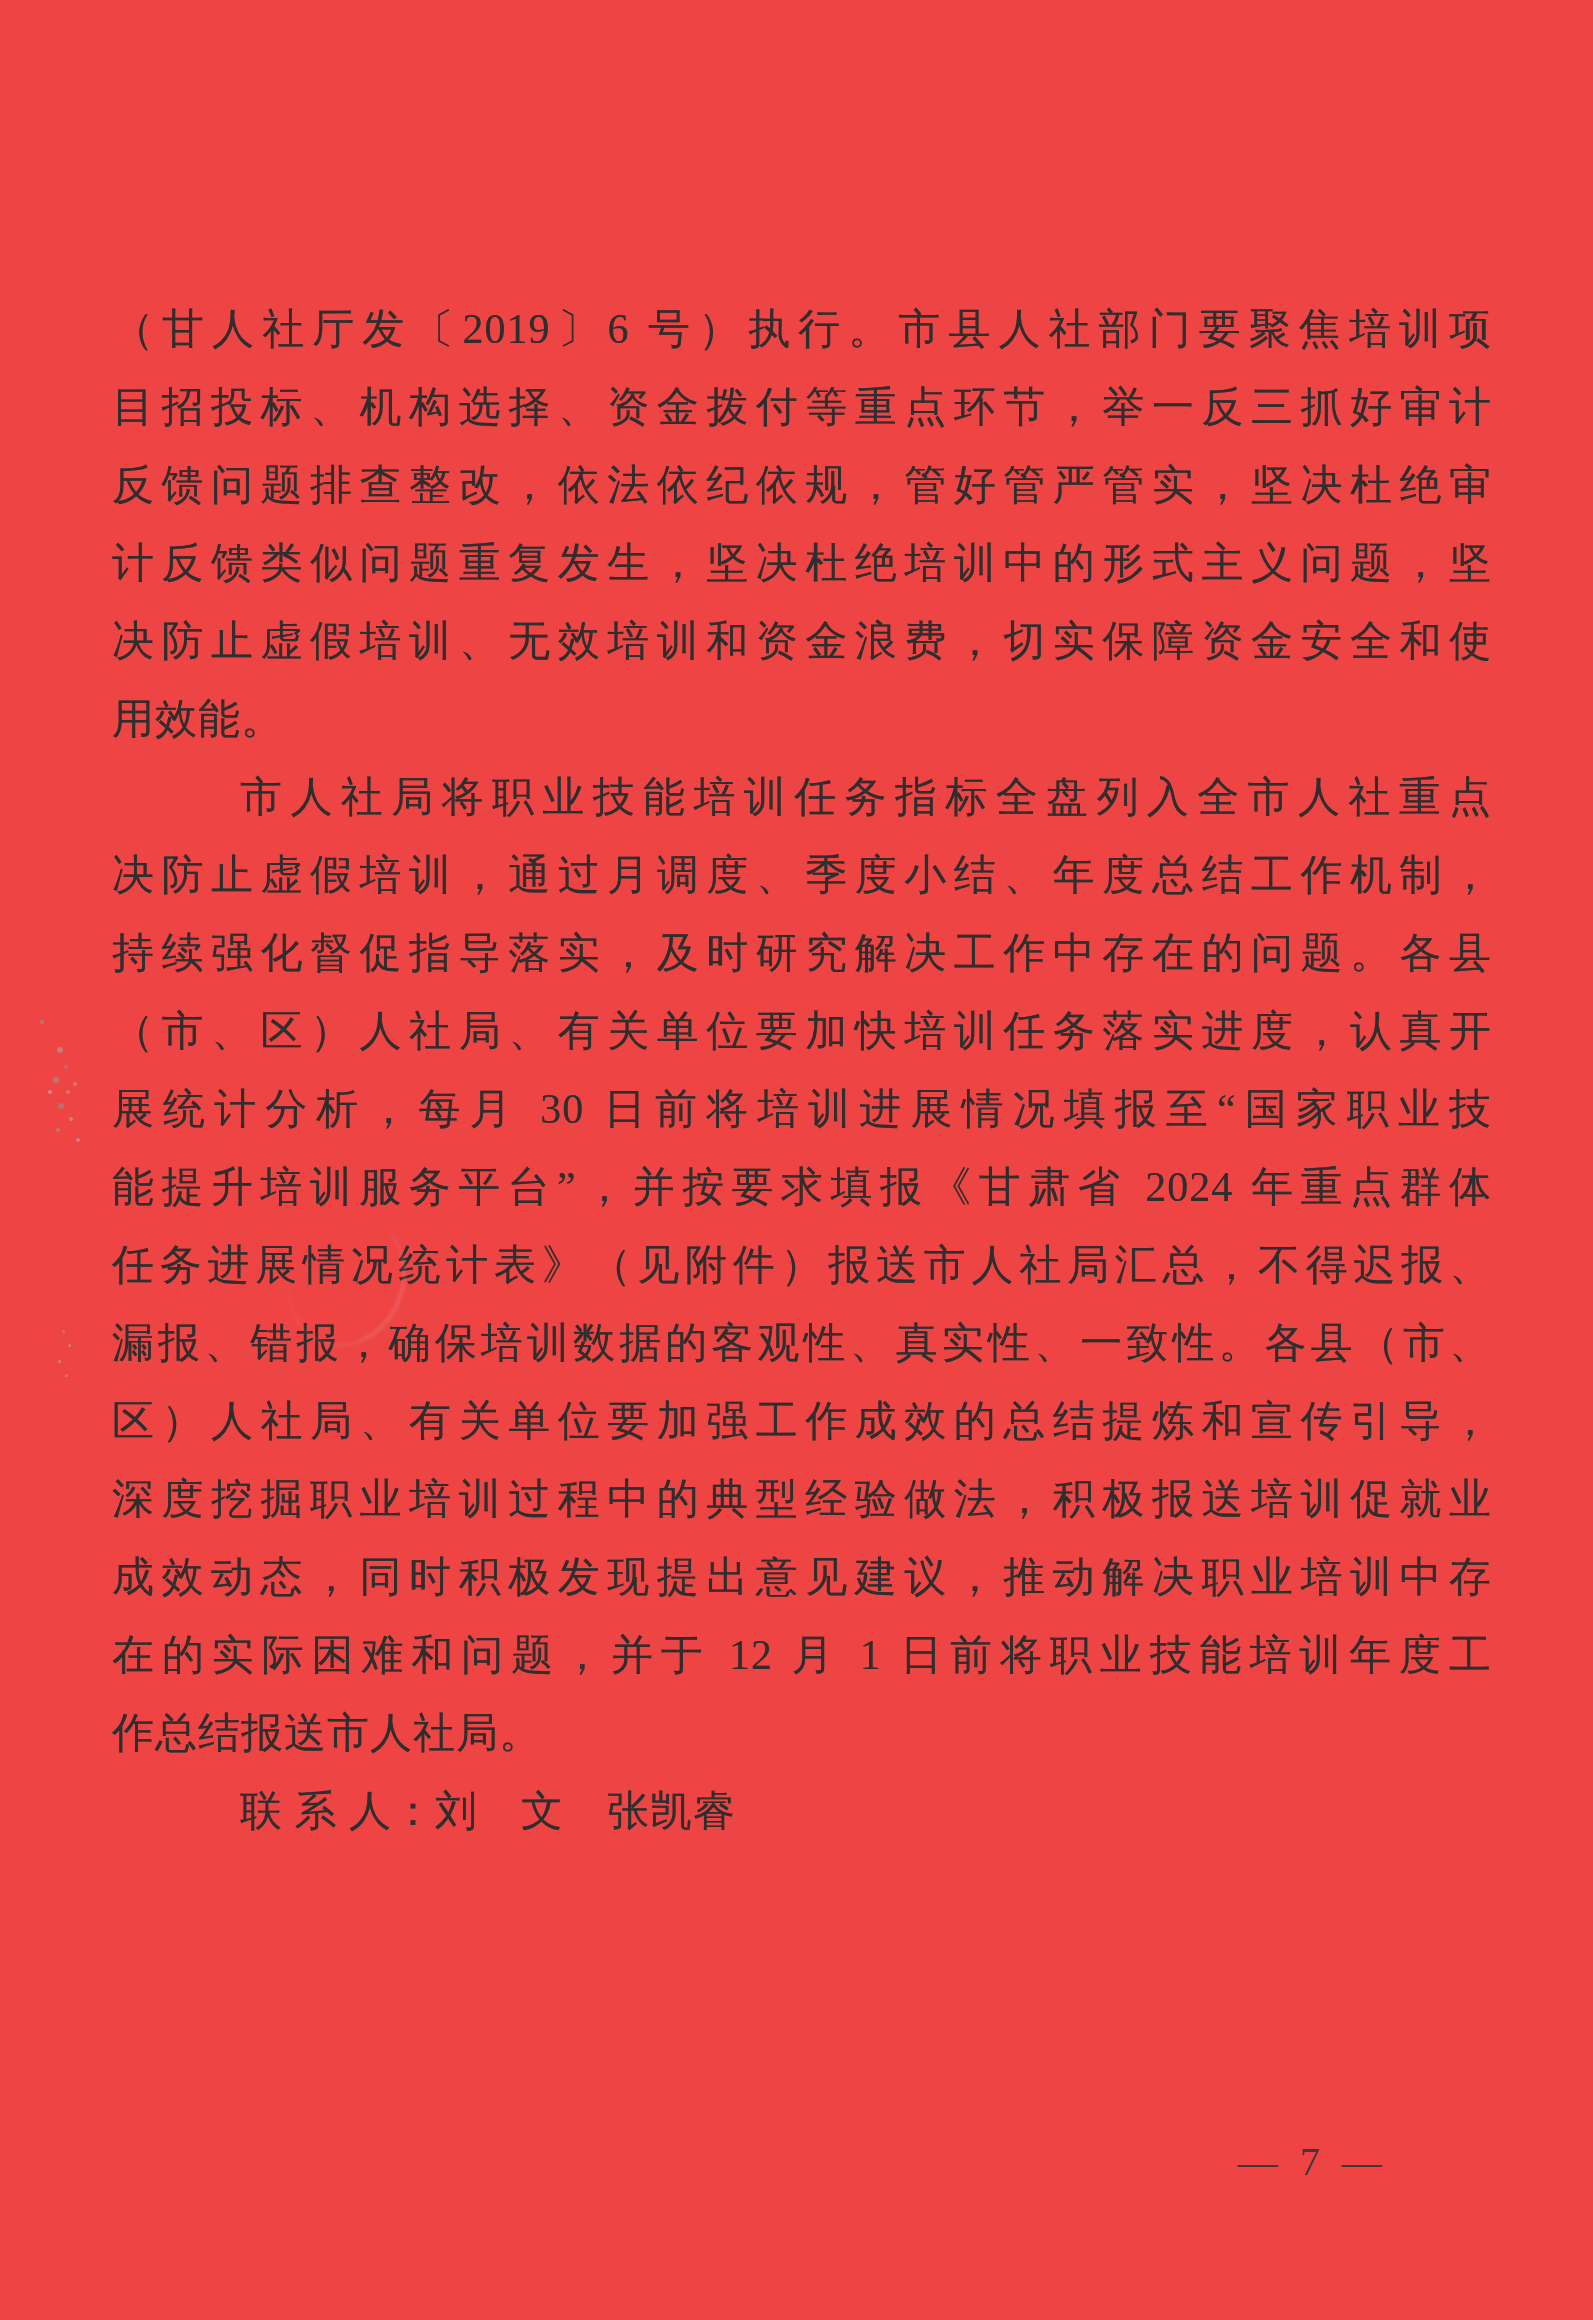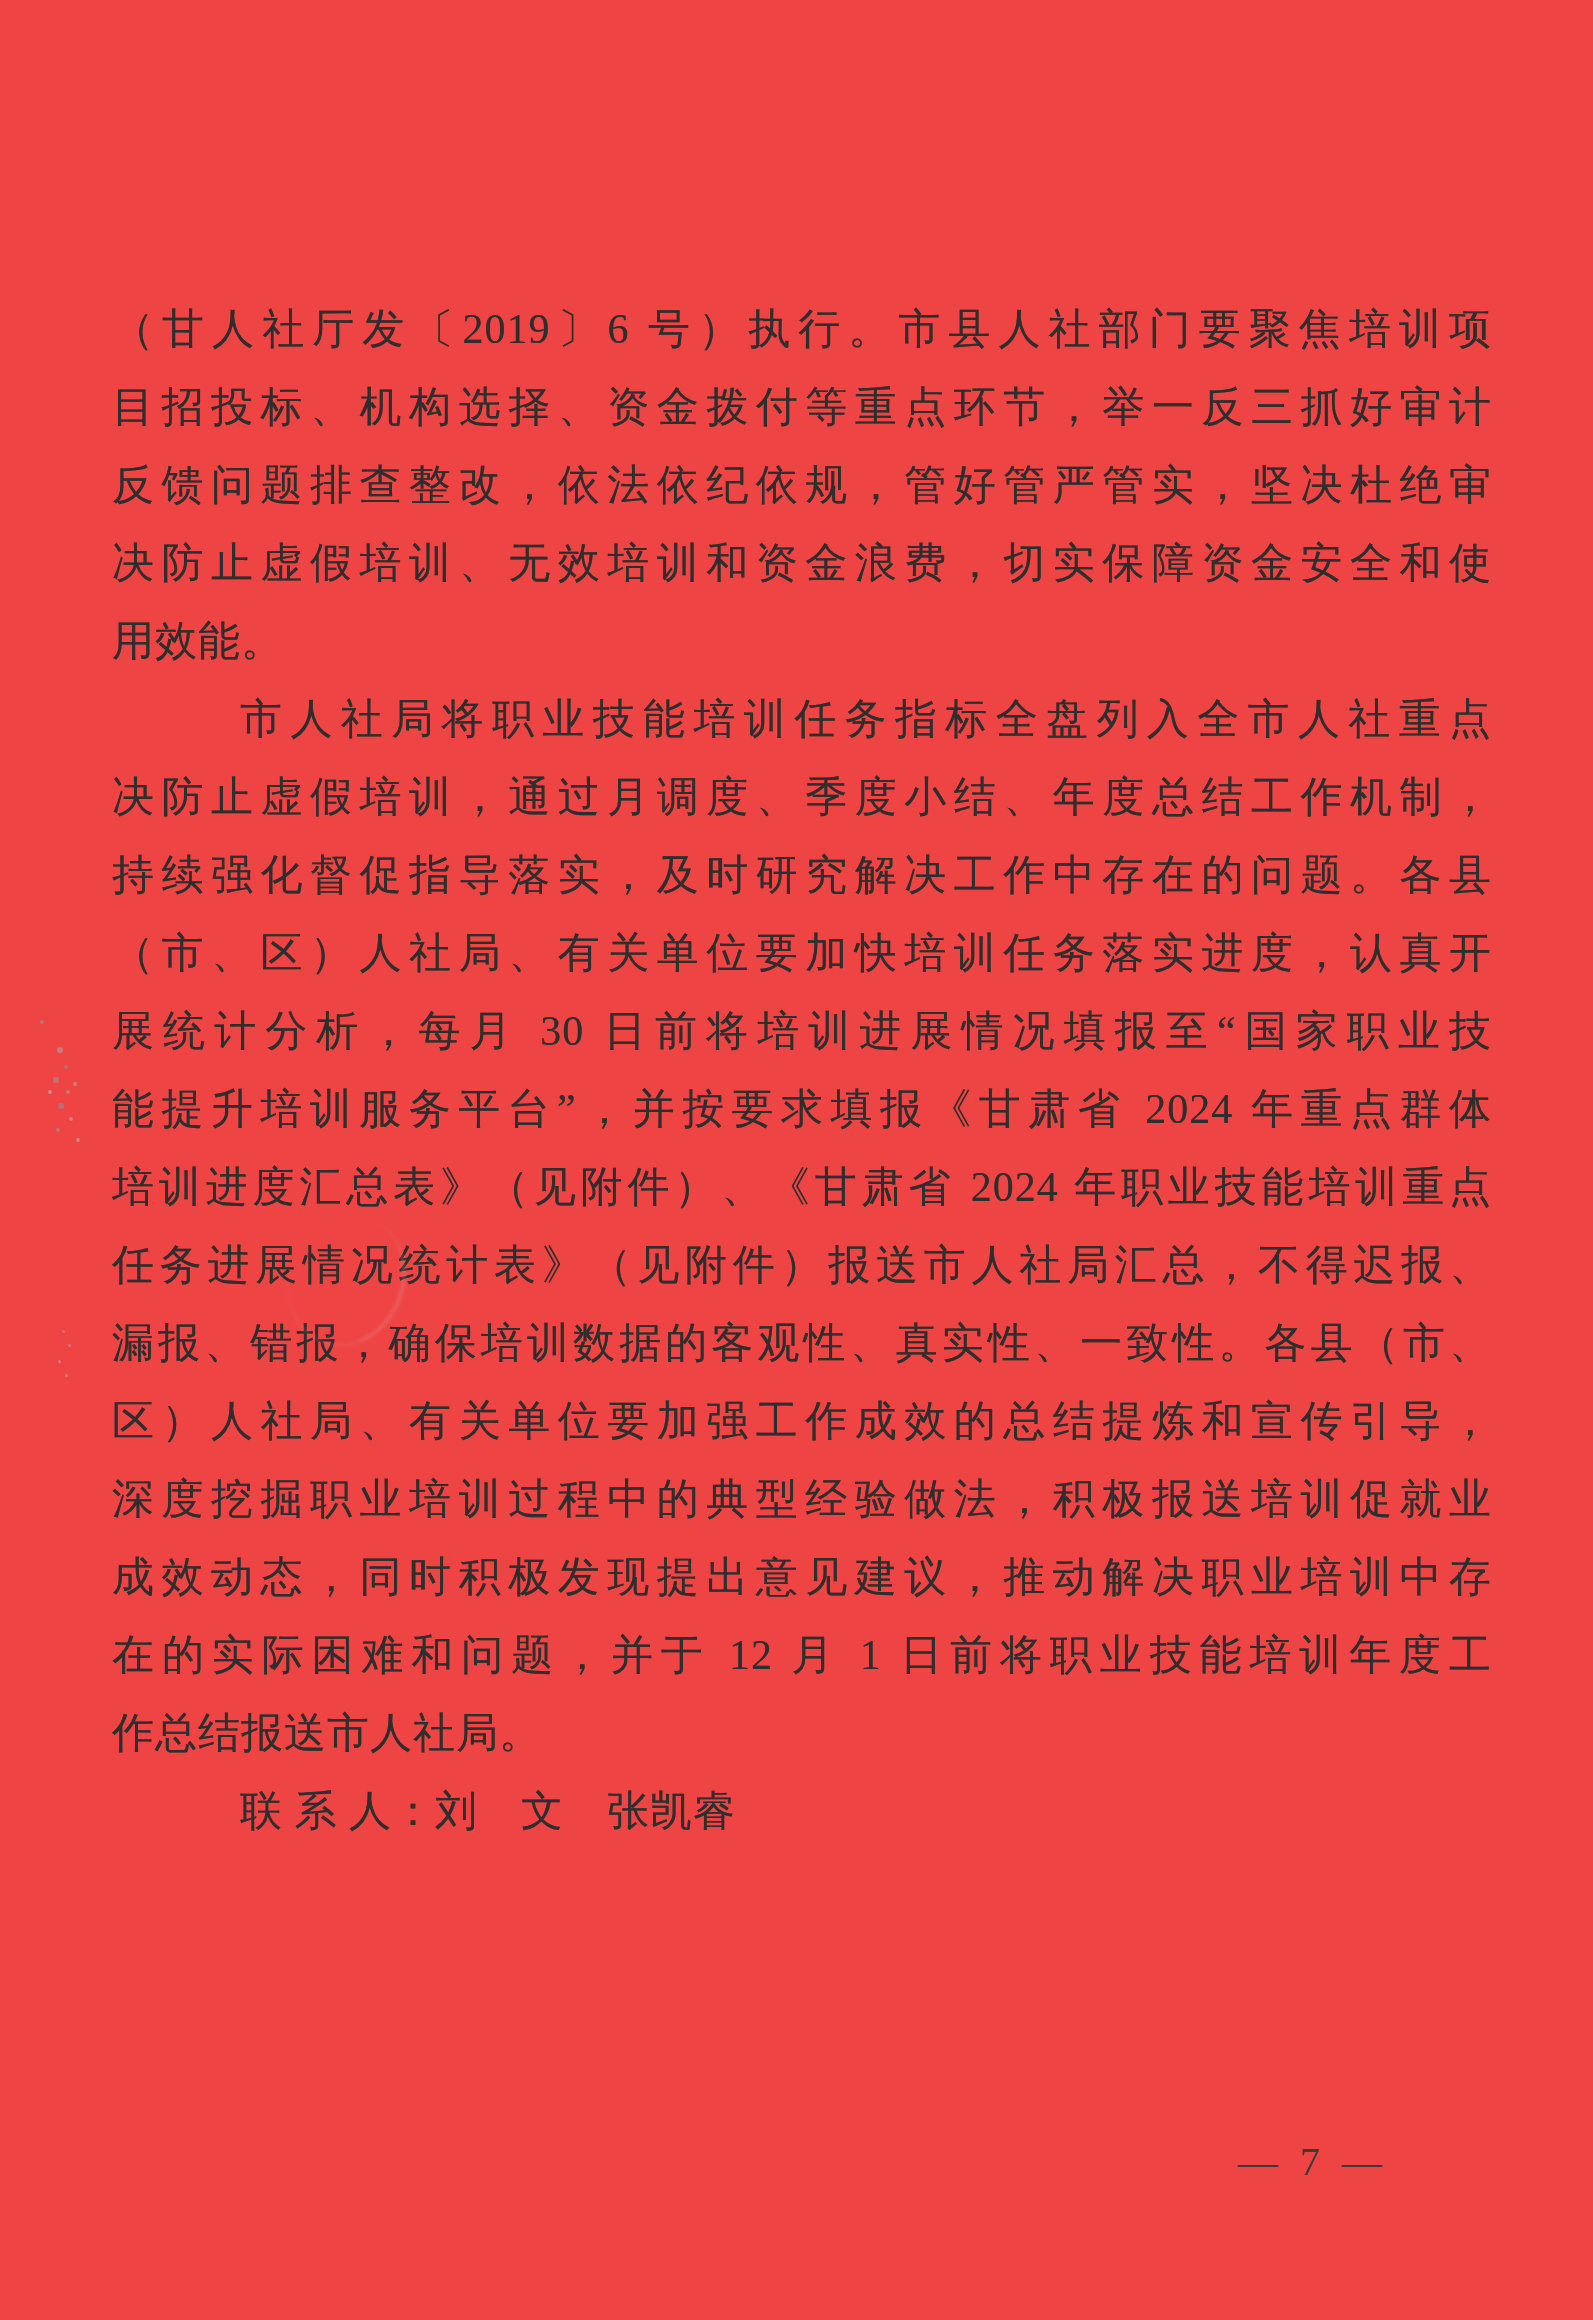--- a/index.html
+++ b/index.html
@@ -107,29 +107,29 @@
 </head>
 <body>
 
 <div class="page">
 
   <div class="doc-body">
 
   <div class="line">（甘人社厅发〔2019〕6 号）执行。市县人社部门要聚焦培训项</div>
       <div class="line">目招投标、机构选择、资金拨付等重点环节，举一反三抓好审计</div>
       <div class="line">反馈问题排查整改，依法依纪依规，管好管严管实，坚决杜绝审</div>
+      <div class="line">计反馈类似问题重复发生，坚决杜绝培训中的形式主义问题，坚</div>
       <div class="line">决防止虚假培训、无效培训和资金浪费，切实保障资金安全和使</div>
       <div class="line no-just">用效能。</div>
       <div class="line indent">市人社局将职业技能培训任务指标全盘列入全市人社重点</div>
       <div class="line">决防止虚假培训，通过月调度、季度小结、年度总结工作机制，</div>
       <div class="line">持续强化督促指导落实，及时研究解决工作中存在的问题。各县</div>
       <div class="line">（市、区）人社局、有关单位要加快培训任务落实进度，认真开</div>
       <div class="line">展统计分析，每月 30 日前将培训进展情况填报至“国家职业技</div>
       <div class="line">能提升培训服务平台”，并按要求填报《甘肃省 2024 年重点群体</div>
-      <div class="line">培训进度汇总表》（见附件）、《甘肃省 2024 年职业技能培训重点</div>
       <div class="line">任务进展情况统计表》（见附件）报送市人社局汇总，不得迟报、</div>
       <div class="line">漏报、错报，确保培训数据的客观性、真实性、一致性。各县（市、</div>
       <div class="line">区）人社局、有关单位要加强工作成效的总结提炼和宣传引导，</div>
       <div class="line">深度挖掘职业培训过程中的典型经验做法，积极报送培训促就业</div>
       <div class="line">成效动态，同时积极发现提出意见建议，推动解决职业培训中存</div>
       <div class="line">在的实际困难和问题，并于 12 月 1 日前将职业技能培训年度工</div>
       <div class="line no-just">作总结报送市人社局。</div>
       <div class="line indent no-just">联 系 人：刘　文　张凯睿</div>
     </div>
 

